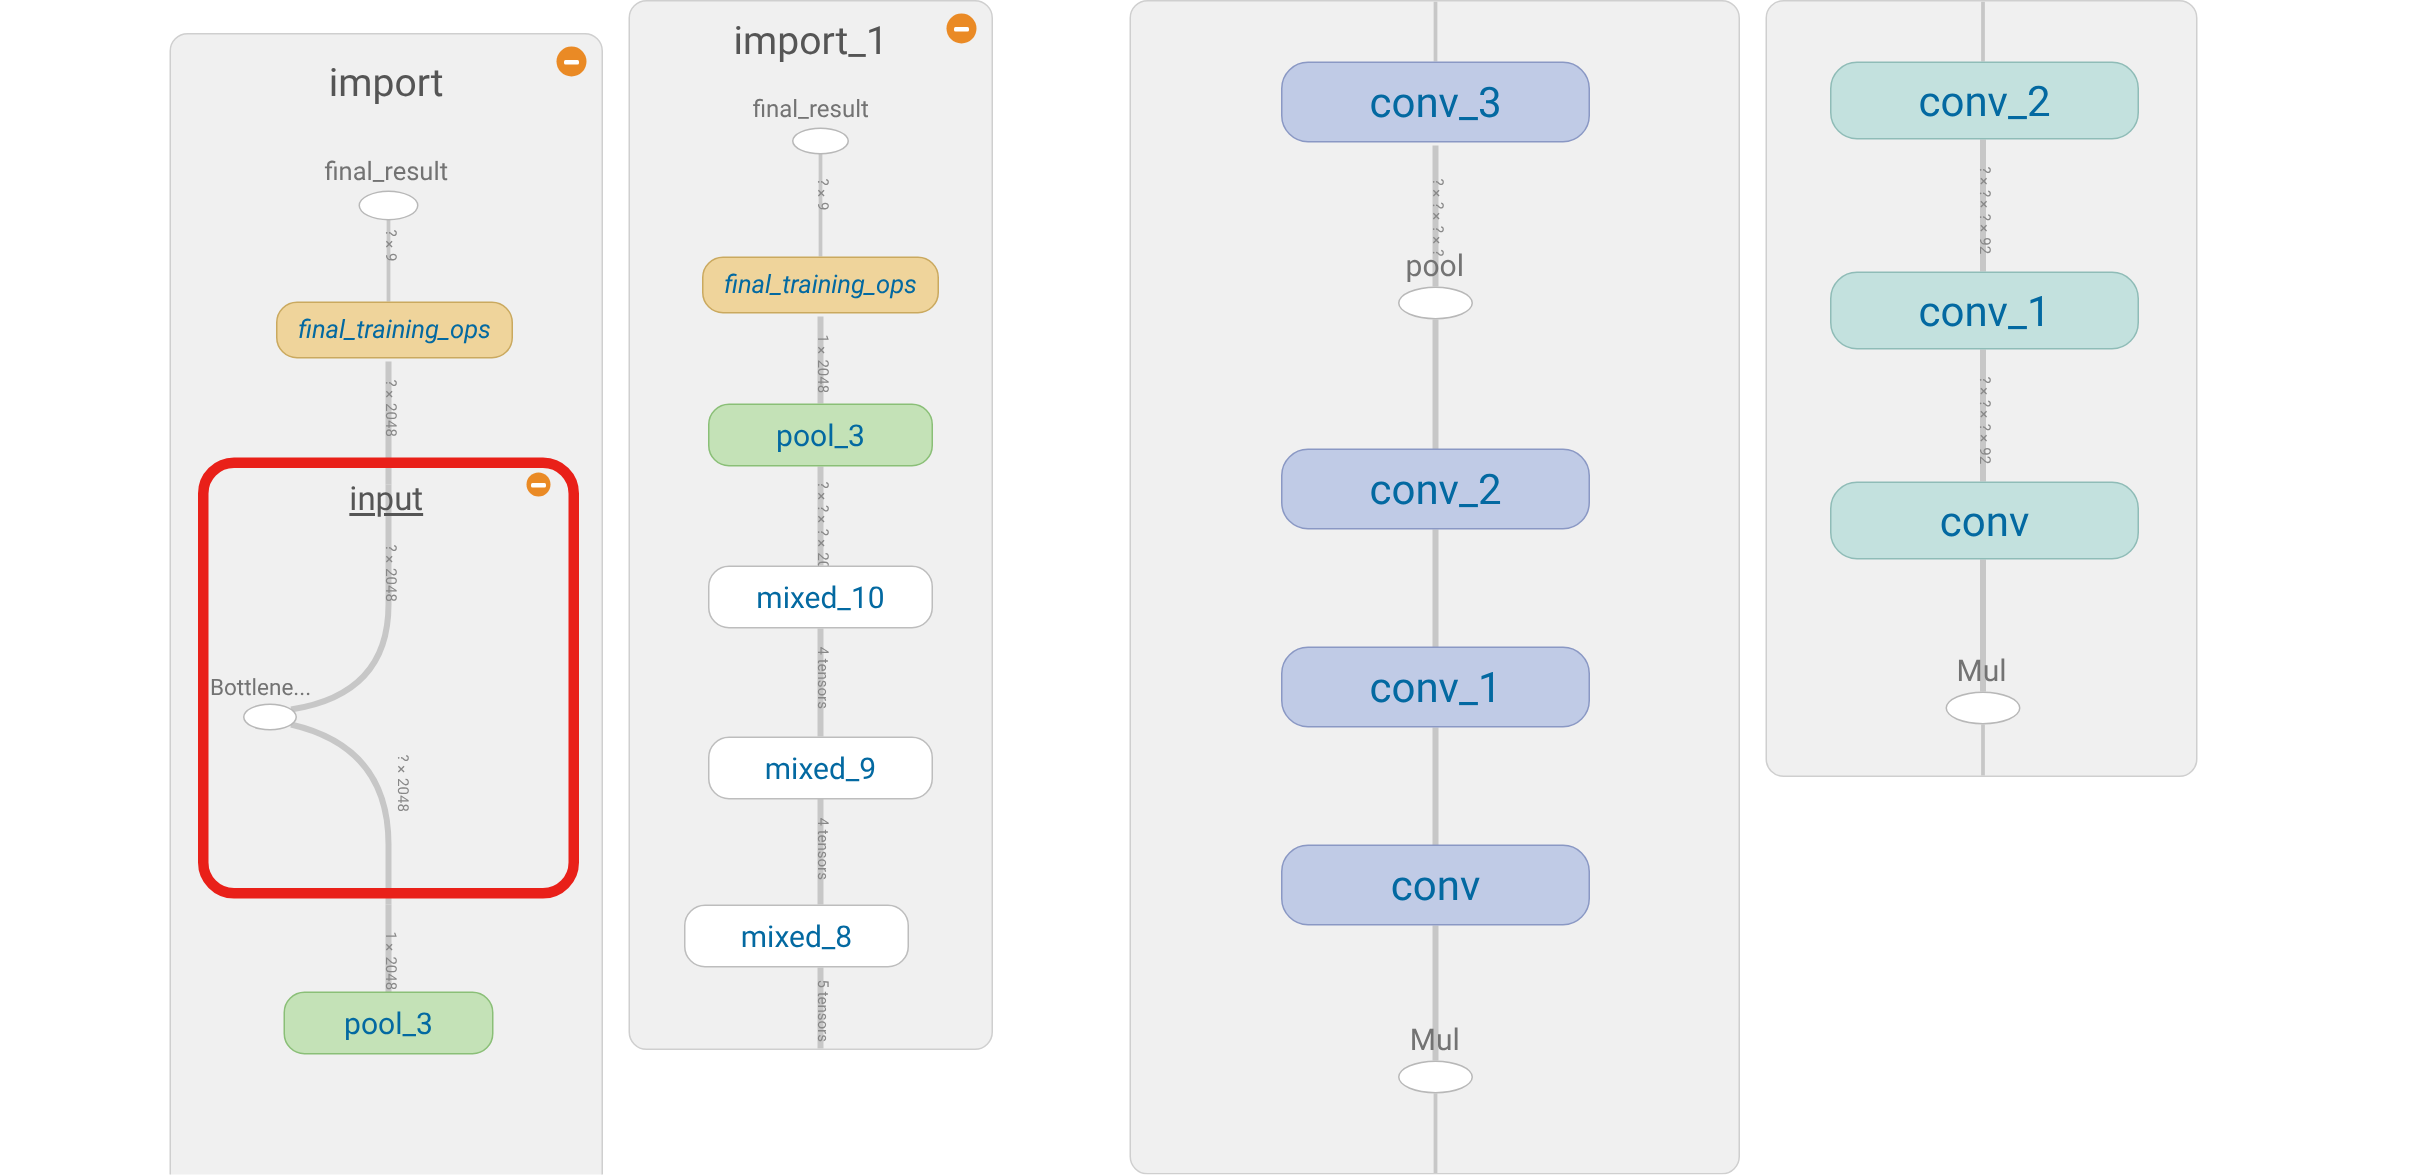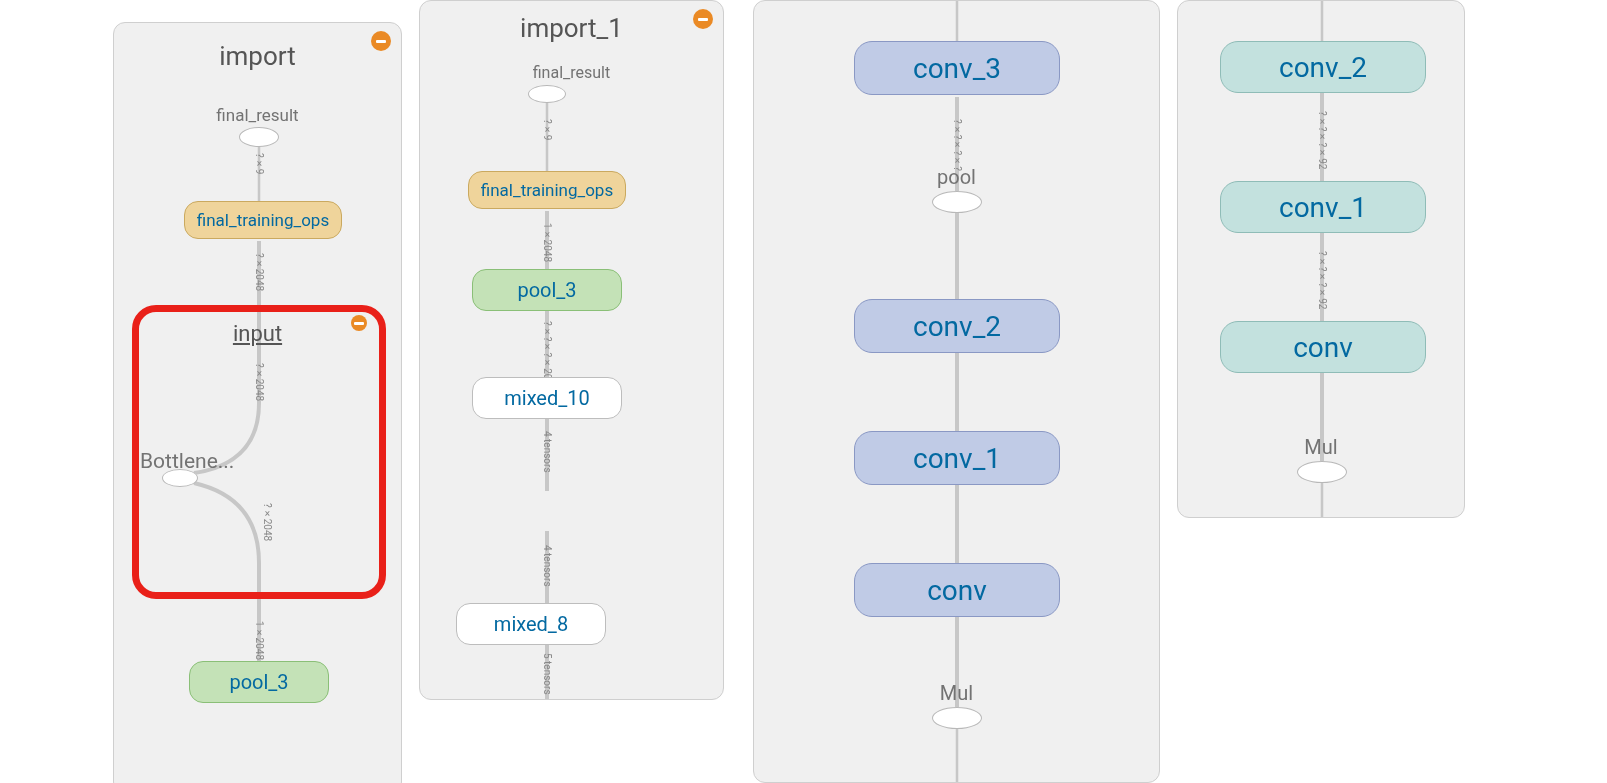--- a/index.html
+++ b/index.html
@@ -55,21 +55,21 @@
     border-radius: 14px;
     background: #ffffff;
     text-align: center;
     display: flex;
     align-items: center;
     justify-content: center;
     font-size: 20px;
     color: #0369a1;
     padding: 4px 8px;
   }
-  .node.ochre { background: #efd49b; border-color: #caa95f; }
+  .node.ochre { background: #efd49b; border-color: #caa95f; font-style: italic; }
   .node.green { background: #c4e2b7; border-color: #8abf77; }
   .node.blue  { background: #c0cbe6; border-color: #8a98c4; }
   .node.teal  { background: #c3e1de; border-color: #8fbcb7; }
   .node.big   { font-size: 28px; border-radius: 18px; }
   .ellipse {
     position: absolute;
     background: #ffffff;
     border: 1px solid #b8b8b8;
     border-radius: 50%;
   }
@@ -143,33 +143,33 @@
 
     <div class="tiny-vert" style="left:140px; top:230px;">?×2048</div>
 
     <div class="inner-panel" style="left:18px; top:286px; width:254px; height:290px; background:transparent; border:none;"></div>
 
     <div class="inner-title" style="top:298px;text-decoration:underline;">input</div>
     <div class="minus-badge" style="top:292px; right:34px; width:16px; height:16px;"></div>
 
     <div class="tiny-vert" style="left:140px; top:340px;">?×2048</div>
 
-    <div class="small-label" style="left:26px; top:426px; font-size:21px;">Bottlene...</div>
+    <div class="small-label" style="left:26px; top:426px; font-size:15px;">Bottlene...</div>
     <div class="ellipse" style="left:48px; top:446px; width:36px; height:18px;"></div>
 
     <div class="tiny-vert" style="left:148px; top:480px;">?×2048</div>
 
     <div class="tiny-vert" style="left:140px; top:598px;">1×2048</div>
 
     <div class="node green" style="left:75px; top:638px; width:140px; height:42px;">pool_3</div>
 
     <div class="red-box" style="left:18px; top:282px; width:254px; height:294px;"></div>
   </div>
 
-  <div class="panel" style="left:419px; top:0px; width:305px; height:700px;">
+  <div class="panel" style="left:419px; top:0px; width:243px; height:700px;">
     <div class="panel-title" style="top:12px;">import_1</div>
     <div class="minus-badge"></div>
 
     <svg style="position:absolute;left:0;top:0;width:100%;height:100%;">
       <path class="edge edge-thin" d="M127 100 L127 170"></path>
       <path class="edge" d="M127 210 L127 268"></path>
       <path class="edge" d="M127 310 L127 376"></path>
       <path class="edge" d="M127 418 L127 490"></path>
       <path class="edge" d="M127 530 L127 602"></path>
       <path class="edge" d="M127 644 L127 700"></path>
@@ -185,20 +185,21 @@
     <div class="tiny-vert" style="left:122px; top:222px;">1×2048</div>
 
     <div class="node green" style="left:52px; top:268px; width:150px; height:42px;">pool_3</div>
 
     <div class="tiny-vert" style="left:122px; top:320px;">?×?×?×2048</div>
 
     <div class="node" style="left:52px; top:376px; width:150px; height:42px;">mixed_10</div>
 
     <div class="tiny-vert" style="left:122px; top:430px;">4 tensors</div>
 
+    <div class="node" style="left:52px; top:490px; width:150px; height:42px;">mixed_9</div>
 
     <div class="tiny-vert" style="left:122px; top:544px;">4 tensors</div>
 
     <div class="node" style="left:36px; top:602px; width:150px; height:42px;">mixed_8</div>
 
     <div class="tiny-vert" style="left:122px; top:652px;">5 tensors</div>
   </div>
 
   <div class="panel" style="left:753px; top:0px; width:407px; height:783px;">
     <svg style="position:absolute;left:0;top:0;width:100%;height:100%;">

